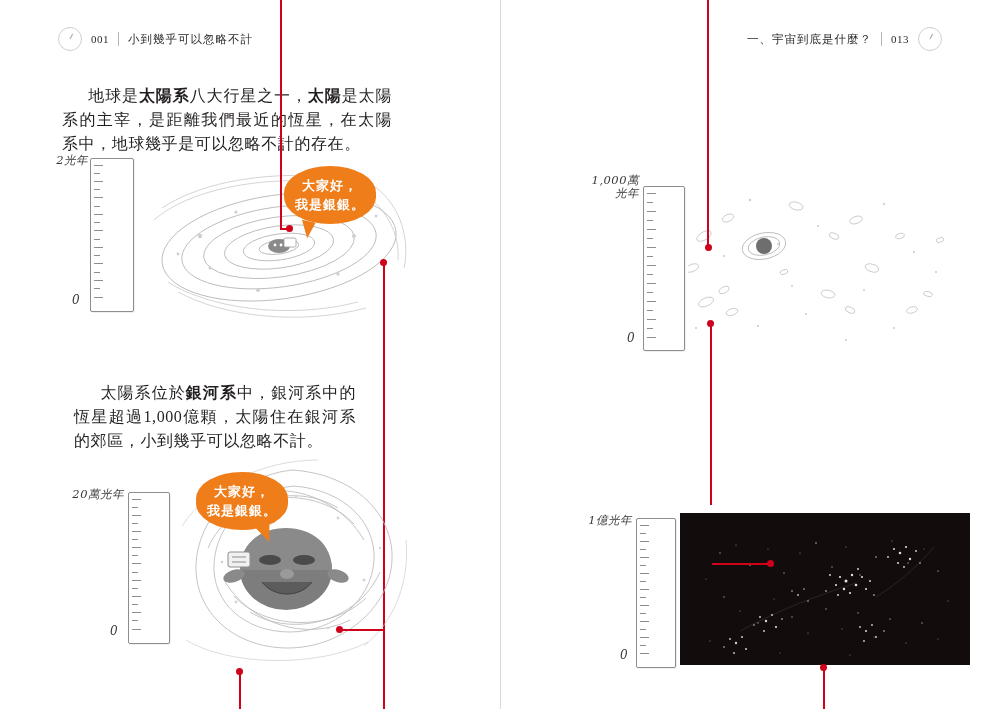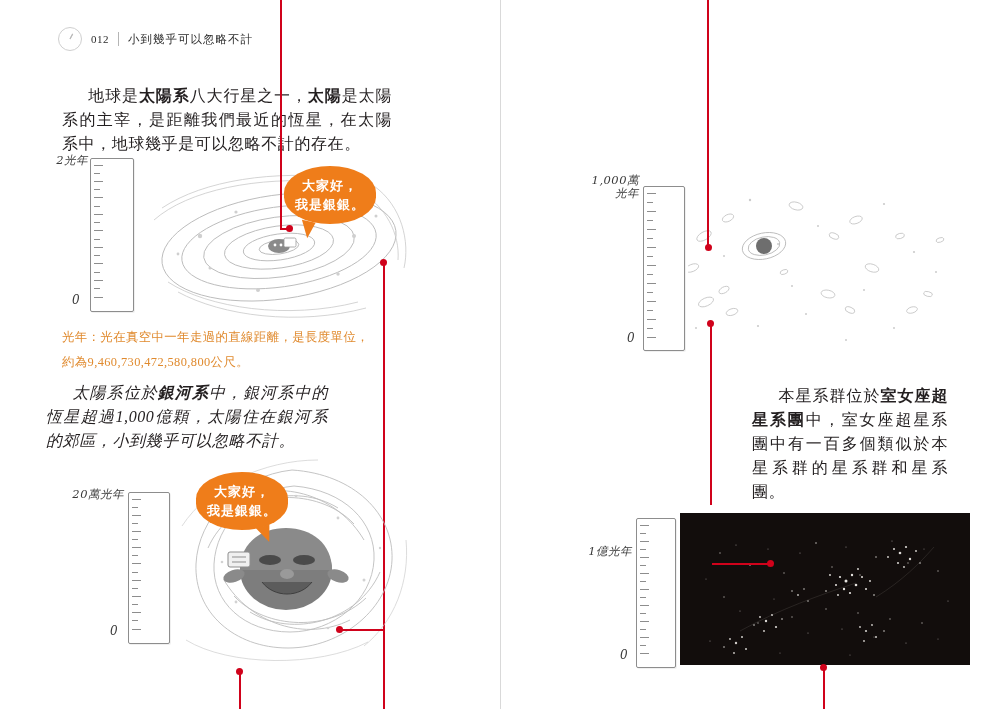--- a/index.html
+++ b/index.html
@@ -110,21 +110,21 @@
   }
   .gutter-rule{position:absolute;top:0;width:1px;height:709px;background:#d9d9d9;}
 </style>
 </head>
 <body>
 
 <div class="page page-left">
 
   <div class="runhead runhead-left">
     <div class="clock-badge"></div>
-    <span class="folio">012</span>
+    <span class="folio">001</span>
     <span class="rh-rule"></span>
     <span class="rh-title">小到幾乎可以忽略不計</span>
   </div>
 
   <div class="para" style="left:62px;top:84px;width:330px;">
     <span class="ind"></span><span>地球是</span><b>太陽系</b><span>八大行星之一，</span><b>太陽</b><span>是太陽系的主宰，是距離我們最近的恆星，在太陽系中，地球幾乎是可以忽略不計的存在。</span>
   </div>
 
   <div class="ruler" style="left:90px;top:158px;">
     <div class="ruler-label" style="left:-46px;top:-4px;width:44px;">2光年</div>
@@ -195,26 +195,22 @@
     <span class="tail" style="left:16px;bottom:-14px;transform:rotate(12deg);"></span>
   </div>
 
   <div class="ptr ptr-v" style="left:280px;top:0;height:230px;"></div>
   <div class="ptr ptr-h" style="left:280px;top:228px;width:9px;"></div>
   <div class="dot" style="left:286px;top:225px;"></div>
 
   <div class="dot" style="left:380px;top:259px;"></div>
   <div class="ptr ptr-v" style="left:382.5px;top:262px;height:447px;"></div>
 
-  <div class="note" style="left:62px;top:325px;width:340px;">
-    <div>光年：光在真空中一年走過的直線距離，是長度單位，</div>
-    <div>約為9,460,730,472,580,800公尺。</div>
-  </div>
-
-  <div class="para" style="left:46px;top:381px;width:282px;font-style:italic;">
+
+  <div class="para" style="left:74px;top:381px;width:282px;">
     <span class="ind"></span><span>太陽系位於</span><b>銀河系</b><span>中，銀河系中的恆星超過1,000億顆，太陽住在銀河系的郊區，小到幾乎可以忽略不計。</span>
   </div>
 
   <div class="ruler" style="left:128px;top:492px;">
     <div class="ruler-label" style="left:-66px;top:-4px;width:62px;">20萬光年</div>
     <div class="ruler-zero" style="left:-18px;top:132px;">0</div>
     <div class="ruler-box" style="left:0;top:0;width:40px;height:150px;">
       <div class="tick" style="top:6px;width:9px;"></div>
         <div class="tick" style="top:14px;width:6px;"></div>
       <div class="tick" style="top:22px;width:9px;"></div>
@@ -290,20 +286,26 @@
   <div class="dot" style="left:336px;top:626px;"></div>
   <div class="ptr ptr-h" style="left:342px;top:628.5px;width:42px;"></div>
   <div class="dot" style="left:236px;top:668px;"></div>
   <div class="ptr ptr-v" style="left:238.5px;top:671px;height:38px;"></div>
 </div>
 
 <div class="gutter-rule" style="left:500px;"></div>
 
 <div class="page page-right">
 
+  <div class="runhead runhead-right">
+    <span class="rh-title">一、宇宙到底是什麼？</span>
+    <span class="rh-rule"></span>
+    <span class="folio">013</span>
+    <div class="clock-badge"></div>
+  </div>
 
 
   <div class="ruler" style="left:143px;top:186px;">
     <div class="ruler-label" style="left:-56px;top:-12px;width:52px;">
       <div>1,000萬</div>
       <div>光年</div>
     </div>
     <div class="ruler-zero" style="left:-16px;top:145px;">0</div>
     <div class="ruler-box" style="left:0;top:0;width:40px;height:163px;">
       <div class="tick" style="top:6px;width:9px;"></div>
@@ -371,26 +373,23 @@
         <circle cx="76" cy="66" r="8" fill="#6e6e6e"></circle>
       </g>
     </svg>
   </div>
 
   <div class="ptr ptr-v" style="left:207px;top:0;height:246px;"></div>
   <div class="dot" style="left:204.5px;top:244px;"></div>
   <div class="dot" style="left:207px;top:320px;"></div>
   <div class="ptr ptr-v" style="left:209.5px;top:323px;height:182px;"></div>
 
-  <div class="para" style="left:252px;top:384px;width:196px;">
-    <span class="ind"></span><span>本星系群位於</span><b>室女座超星系團</b><span>中，室女座超星系團中有一百多個類似於本星系群的星系群和星系團。</span>
-  </div>
 
   <div class="ruler" style="left:136px;top:518px;">
-    <div class="ruler-label" style="left:-56px;top:-4px;width:52px;margin-top:31px;">1億光年</div>
+    <div class="ruler-label" style="left:-56px;top:-4px;width:52px;">1億光年</div>
     <div class="ruler-zero" style="left:-16px;top:130px;">0</div>
     <div class="ruler-box" style="left:0;top:0;width:38px;height:148px;">
       <div class="tick" style="top:6px;width:9px;"></div>
         <div class="tick" style="top:14px;width:6px;"></div>
       <div class="tick" style="top:22px;width:9px;"></div>
         <div class="tick" style="top:30px;width:6px;"></div>
       <div class="tick" style="top:38px;width:9px;"></div>
         <div class="tick" style="top:46px;width:6px;"></div>
       <div class="tick" style="top:54px;width:9px;"></div>
         <div class="tick" style="top:62px;width:6px;"></div>

